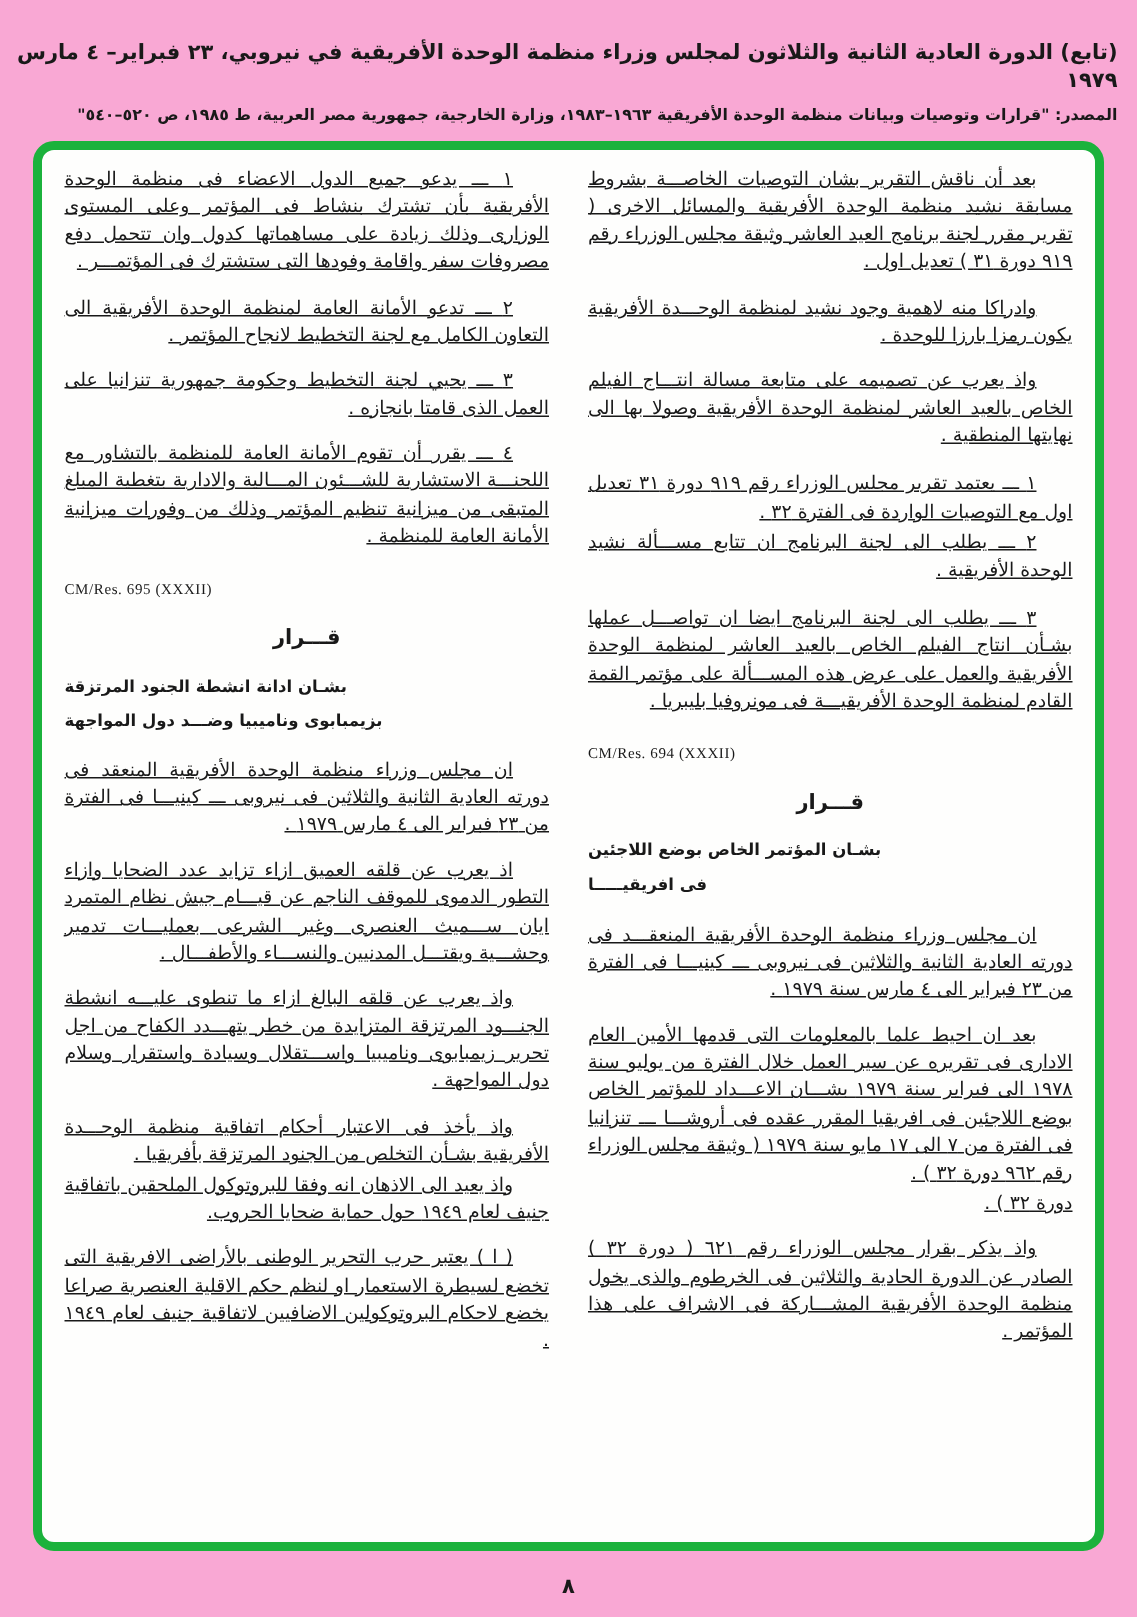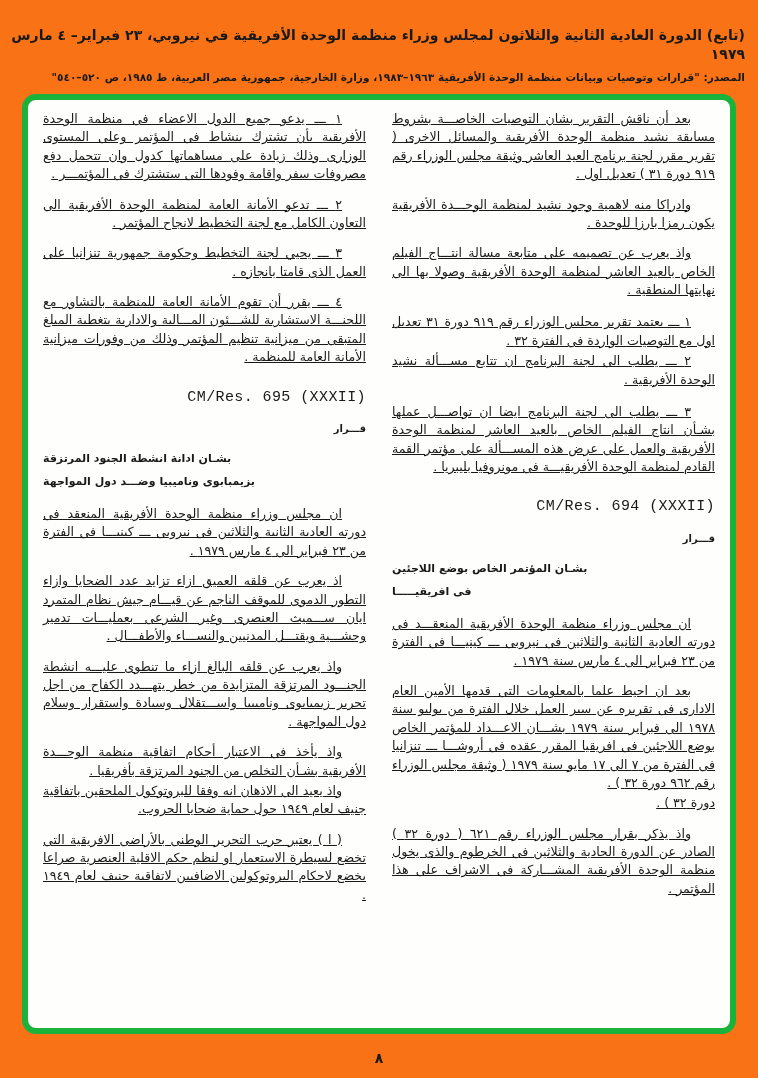--- a/index.html
+++ b/index.html
@@ -5,21 +5,21 @@
   * { box-sizing: border-box; }
   html, body { margin: 0; padding: 0; }
   body {
     width: 758px; height: 1078px;
     background: #f4f4f1;
     font-family: "DejaVu Sans", sans-serif;
   }
   .page {
     position: relative;
     width: 758px; height: 1078px;
-    background: #f97316;
+    background: #f9a8d4;
     color: #191919;
     overflow: hidden;
   }
   
   .header {
     position: absolute; top: 26px; right: 13px; left: 10px;
     direction: rtl; text-align: right;
   }
   .header-line1 { font-size: 14px; font-weight: bold; line-height: 1.35; }
   .header-line2 { font-size: 10.6px; font-weight: bold; margin-top: 7px; line-height: 1.3; }
@@ -38,28 +38,28 @@
     flex: 1 1 0;
     direction: rtl; text-align: justify;
     font-size: 12.6px; line-height: 1.46;
   }
   
   .para { margin: 0 0 12px; text-indent: 24px; text-decoration: underline; }
   .mb0  { margin-bottom: 2px; }
   .mt-lg { margin-top: 14px; }
   .noind { text-indent: 0; }
   .ref {
-    direction: ltr; text-align: right; text-indent: 0;
-    font-family: Liberation Mono, monospace;
-    font-size: 15px; letter-spacing: 0.4px;
+    direction: ltr; text-align: left; text-indent: 0;
+    font-family: Liberation Serif, serif;
+    font-size: 10px; letter-spacing: 0.4px;
     margin: 20px 0 8px;
   }
   .title {
-    text-align: right; text-indent: 0; font-weight: bold;
-    font-size: 10px; margin: 14px 0 14px;
+    text-align: center; text-indent: 0; font-weight: bold;
+    font-size: 14px; margin: 14px 0 14px;
   }
   .subtitle {
     text-align: left; text-indent: 0; font-weight: bold;
     font-size: 11px; margin: 0 0 7px;
   }
   .subtitle.last { margin-bottom: 15px; }
   
   .footer {
     position: absolute; bottom: 12px; left: 0; right: 0;
     text-align: center; font-size: 14px; font-weight: bold;

